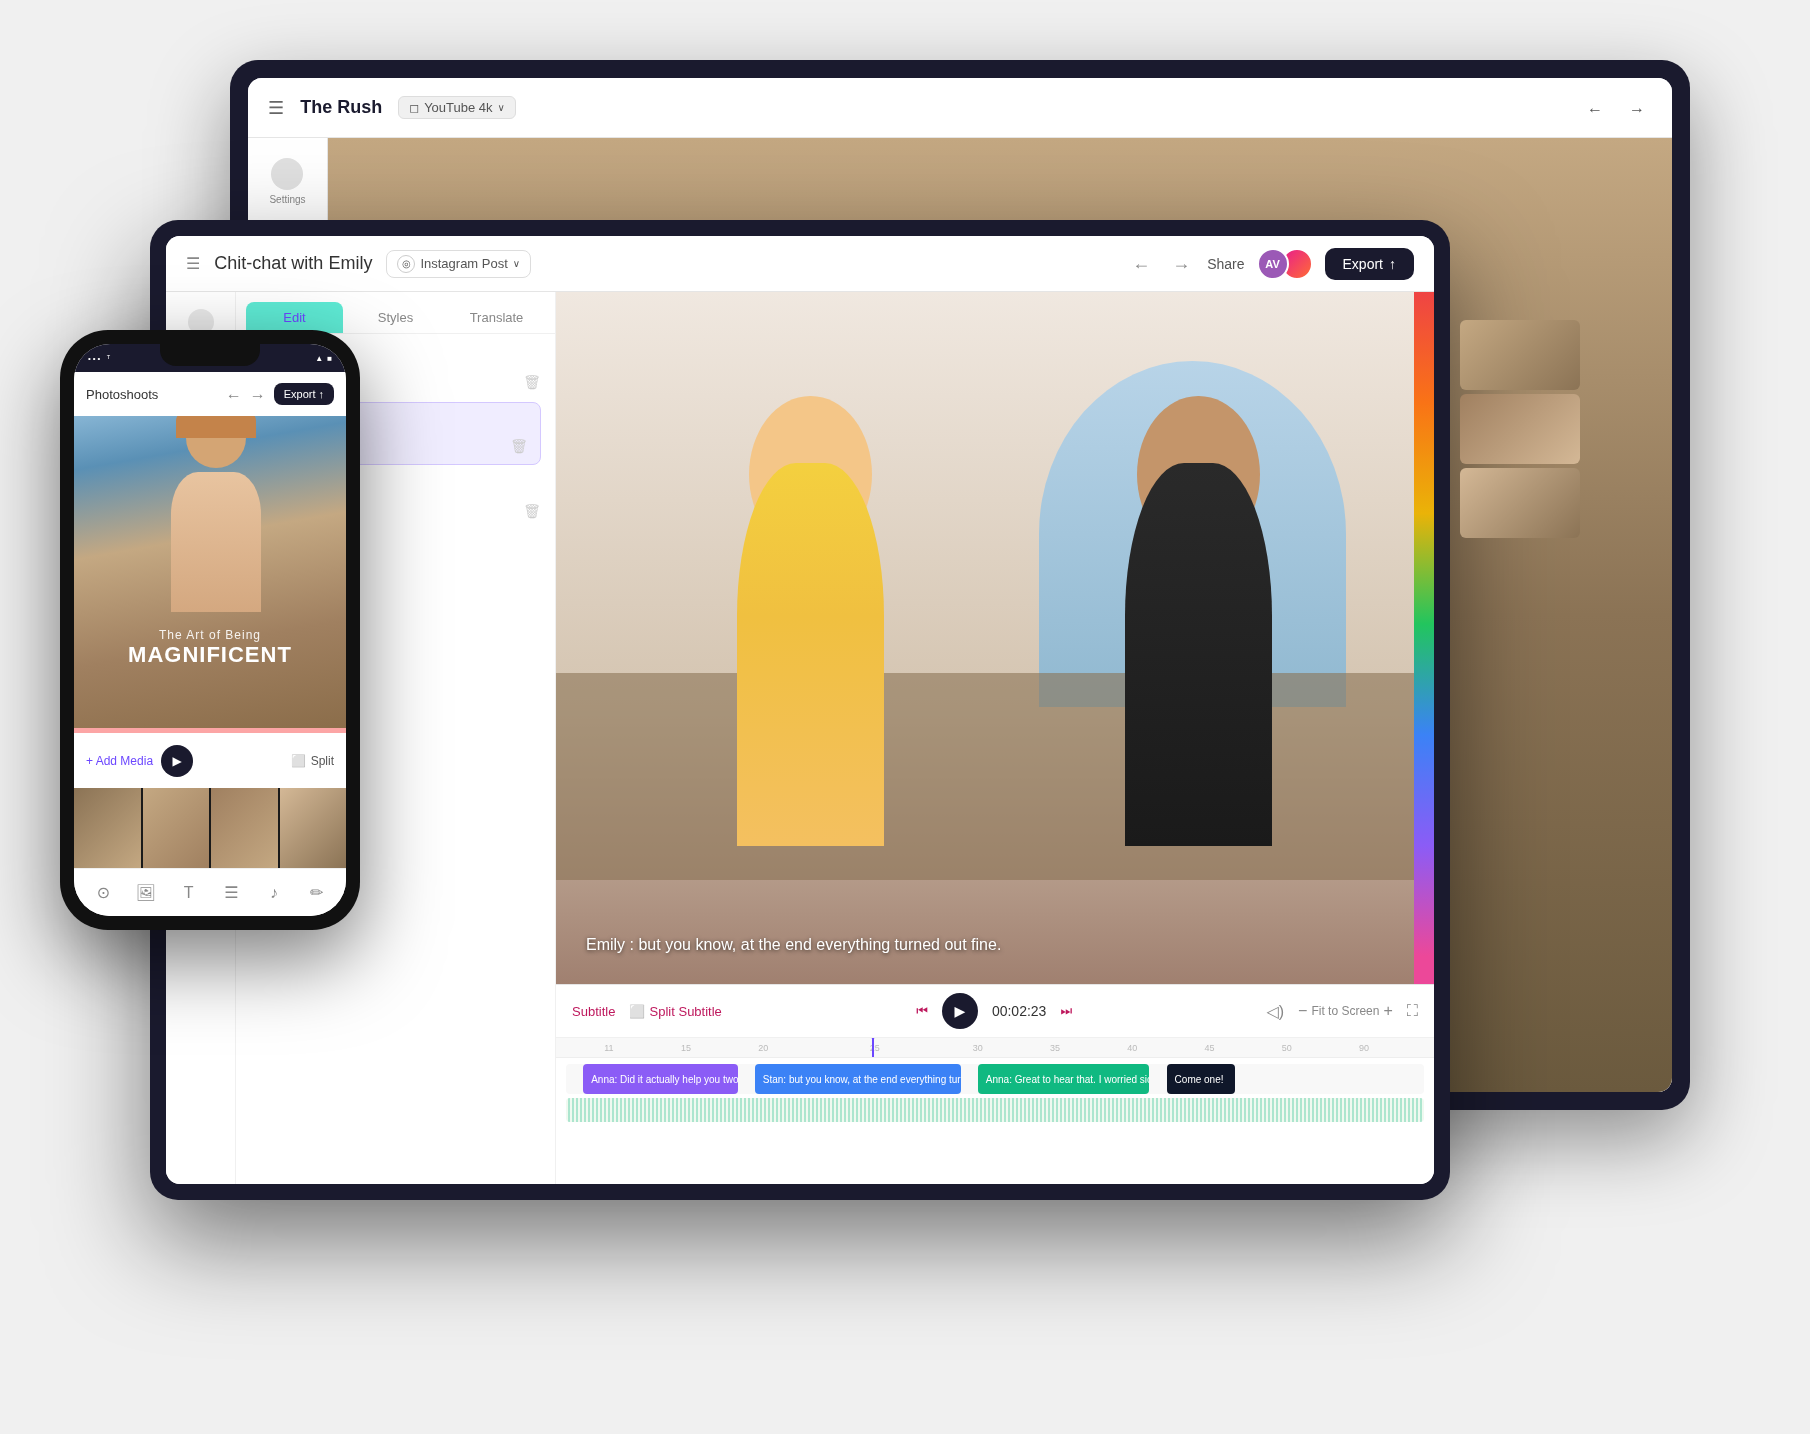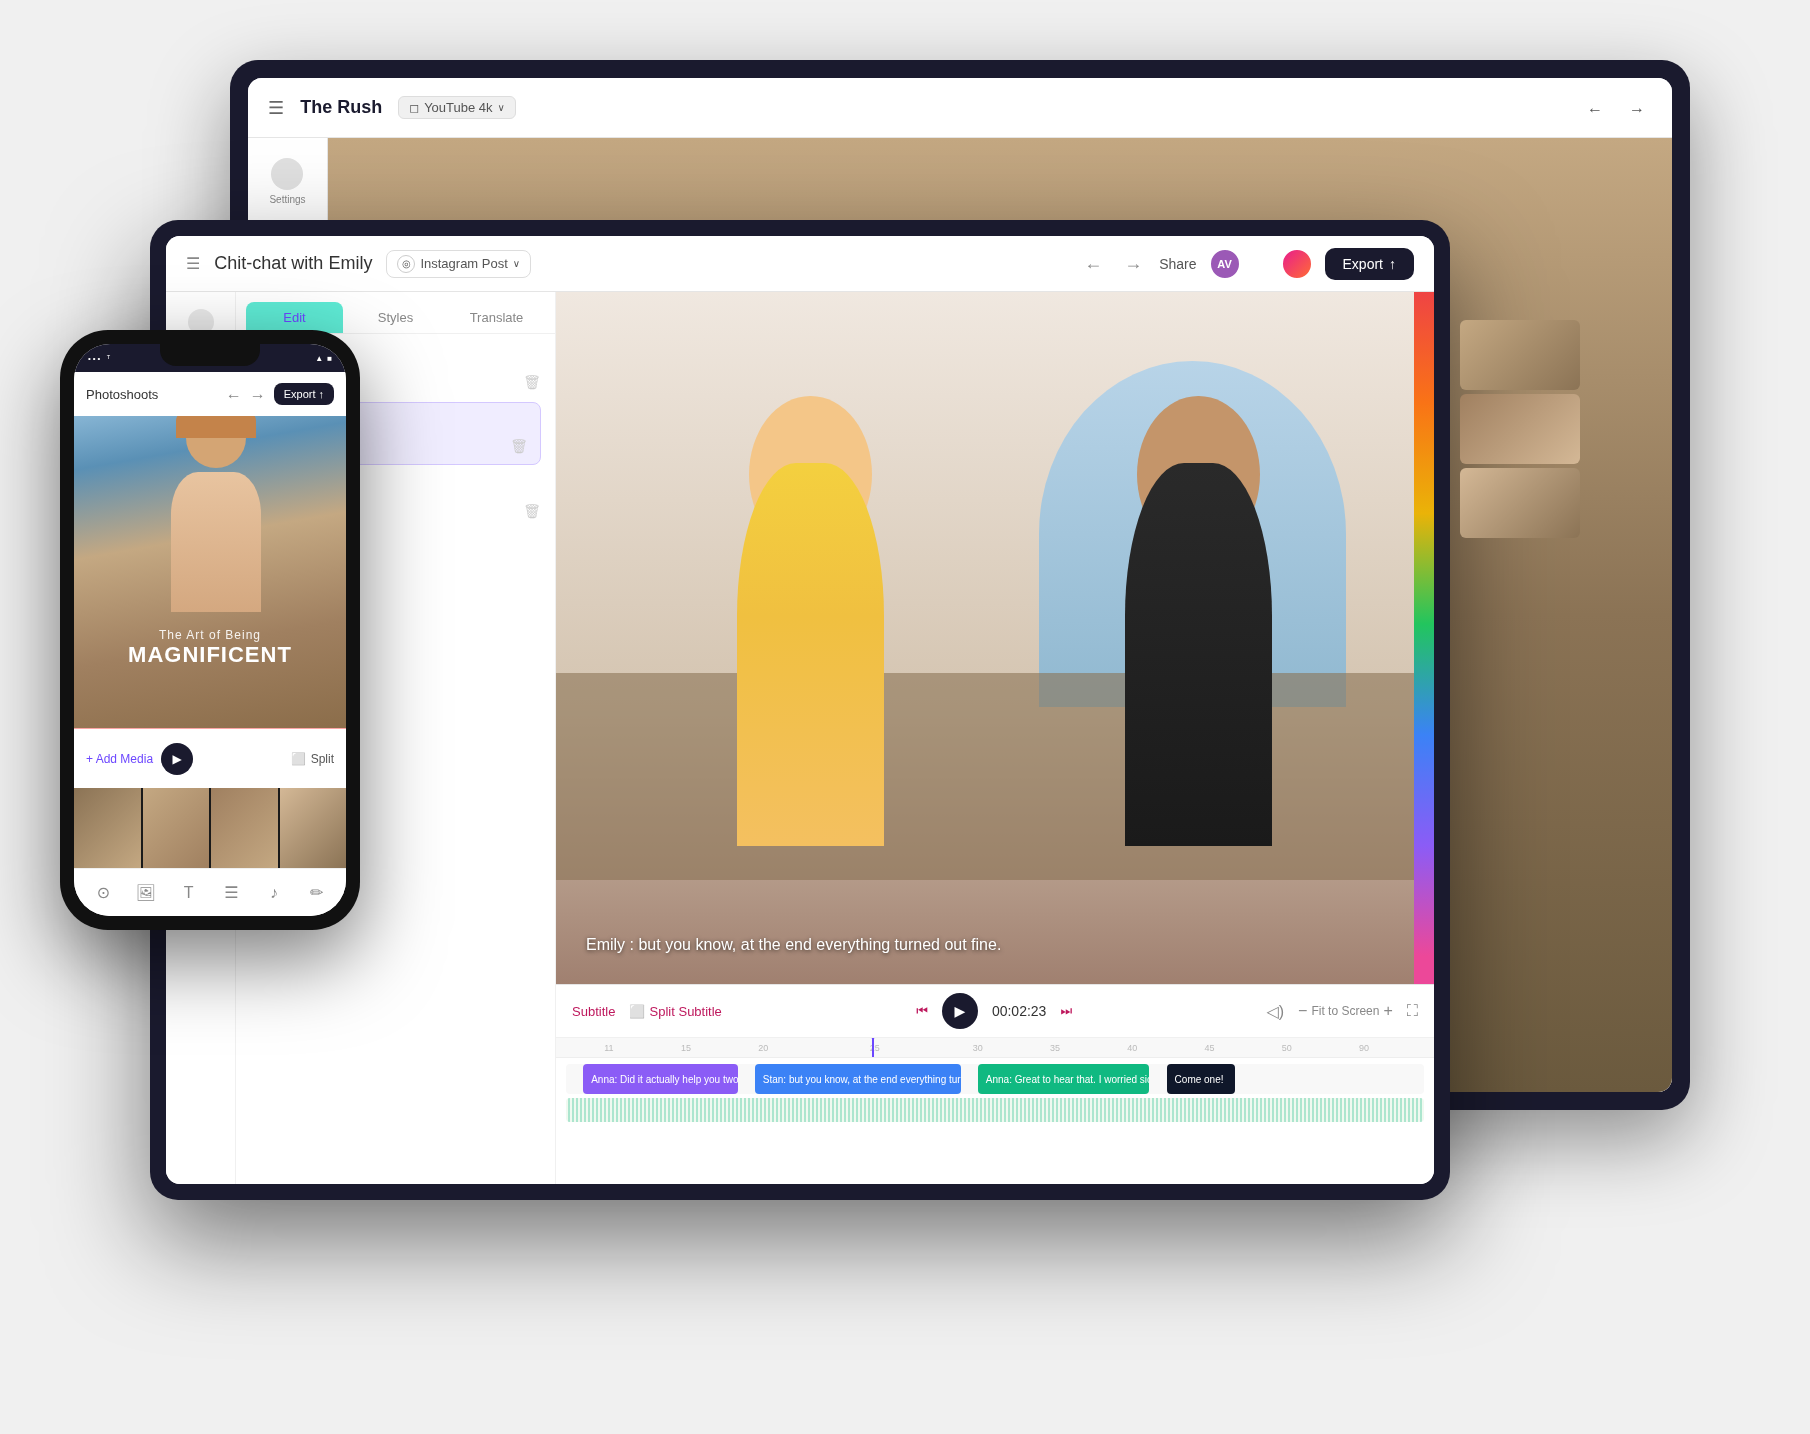--- a/index.html
+++ b/index.html
@@ -194,21 +194,20 @@
       align-items: center;
       justify-content: center;
     }
     .tm-share-label {
       font-size: 14px;
       color: #555;
     }
     .tm-avatar-group {
       display: flex;
       align-items: center;
-      gap: 48px;
     }
     .tm-avatar {
       width: 32px;
       height: 32px;
       border-radius: 50%;
       border: 2px solid #fff;
       display: flex;
       align-items: center;
       justify-content: center;
       font-size: 11px;
@@ -631,21 +630,21 @@
     .phone-video-title {
       color: #fff;
       font-size: 22px;
       font-weight: 800;
       letter-spacing: 1px;
       text-transform: uppercase;
     }
     .phone-bottom-bar {
       height: 60px;
       background: #fff;
-      border-top: 1px solid #fca5a5;
+      border-top: 5px solid #fca5a5;
       display: flex;
       align-items: center;
       padding: 0 12px;
       gap: 8px;
     }
     .phone-add-media-btn {
       display: flex;
       align-items: center;
       gap: 4px;
       font-size: 12px;

